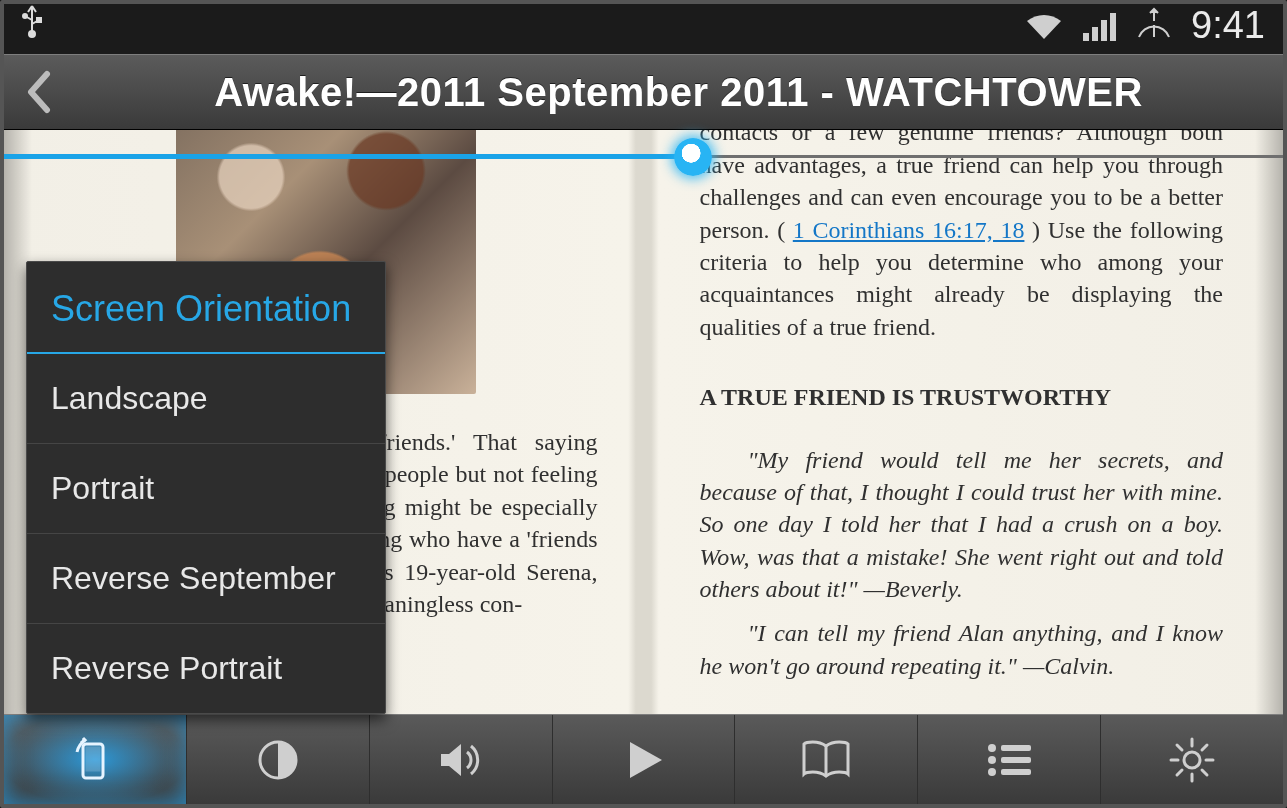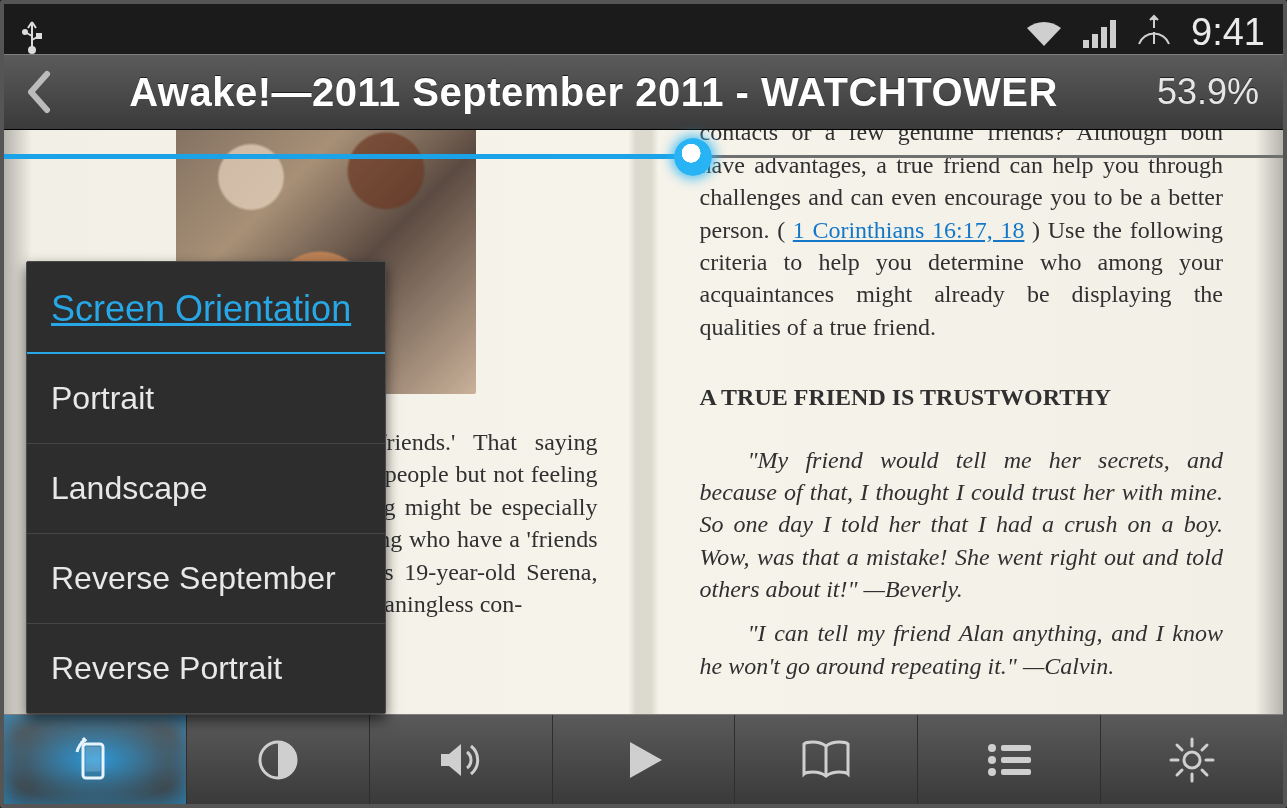--- a/index.html
+++ b/index.html
@@ -3,21 +3,21 @@
 <meta charset="utf-8">
 <style>
   * { margin: 0; padding: 0; box-sizing: border-box; }
   html, body { width: 1287px; height: 808px; overflow: hidden; font-family: "Helvetica Neue", Arial, sans-serif; background: #000; }
 
   .device-frame { position: relative; width: 1287px; height: 808px; border: 4px solid #555; border-radius: 2px; }
 
   
   .statusbar {
     position: absolute; top: 0; left: 0; right: 0; height: 50px;
-    background: #1b1b1b; color: #eaeaea; display: flex; align-items: flex-end;
+    background: #1b1b1b; color: #eaeaea; display: flex; align-items: flex-start;
     padding: 0 18px; font-size: 34px; z-index: 10;
   }
   .statusbar .status-right { margin-left: auto; display: flex; align-items: center; gap: 18px; }
   .status-left { display: flex; align-items: center; gap: 14px; }
 
   
   .reader {
     position: absolute; top: 50px; left: 0; right: 0; bottom: 90px;
     background: linear-gradient(to right, #f2efe6 0%, #f6f3ea 48.8%, #dcd9cf 49.4%, #dcd9cf 50.6%, #f6f3ea 51.2%, #f2efe6 100%);
     overflow: hidden;
@@ -83,21 +83,20 @@
 
   
   .popup {
     position: absolute; left: 22px; bottom: 90px; width: 360px;
     background: #2d2d2d; border: 1px solid #4a4a4a; border-radius: 2px;
     z-index: 40; box-shadow: 0 6px 14px rgba(0,0,0,.6);
   }
   .popup-title {
     color: #27a7e6; font-size: 36px; padding: 26px 24px 22px;
     border-bottom: 2px solid #27a7e6;
-    text-decoration: underline;
   }
   .popup-item {
     color: #e8e8e8; font-size: 32px; padding: 26px 24px;
     border-bottom: 1px solid #454545;
   }
   .popup-item:last-child { border-bottom: none; }
 
   
   .toolbar {
     position: absolute; left: 0; right: 0; bottom: 0; height: 90px;
@@ -176,33 +175,32 @@
     </div>
   </div>
 
   <div class="overlay-header">
     <div class="back-chevron">
       <svg width="28" height="44" viewBox="0 0 28 44" fill="none" stroke="#bcbcbc" stroke-width="6" stroke-linecap="round" stroke-linejoin="round">
         <polyline points="22,4 6,22 22,40"></polyline>
       </svg>
     </div>
     <div class="header-title">Awake!—2011 September 2011 - WATCHTOWER</div>
-    <div class="progress-pct">53.9%</div>
   </div>
 
   <div class="progress-track">
     <div class="progress-line-base"></div>
     <div class="progress-line-fill" id="prog-fill" style="width: 53.9%;"></div>
     <div class="progress-thumb" id="prog-thumb" style="left: 53.9%;"></div>
   </div>
 
   <div class="popup">
     <div class="popup-title">Screen Orientation</div>
+    <div class="popup-item">Landscape</div>
     <div class="popup-item">Portrait</div>
-    <div class="popup-item">Landscape</div>
     <div class="popup-item">Reverse September</div>
     <div class="popup-item">Reverse Portrait</div>
   </div>
 
   <div class="toolbar">
     <div class="tool-btn active">
       <span>
         <svg width="52" height="52" viewBox="0 0 52 52" fill="none" stroke="#e6f4ff" stroke-width="3">
           <rect x="14" y="10" width="20" height="34" rx="3"></rect>
           <rect x="18" y="14" width="12" height="22" fill="#e6f4ff" opacity=".2"></rect>

